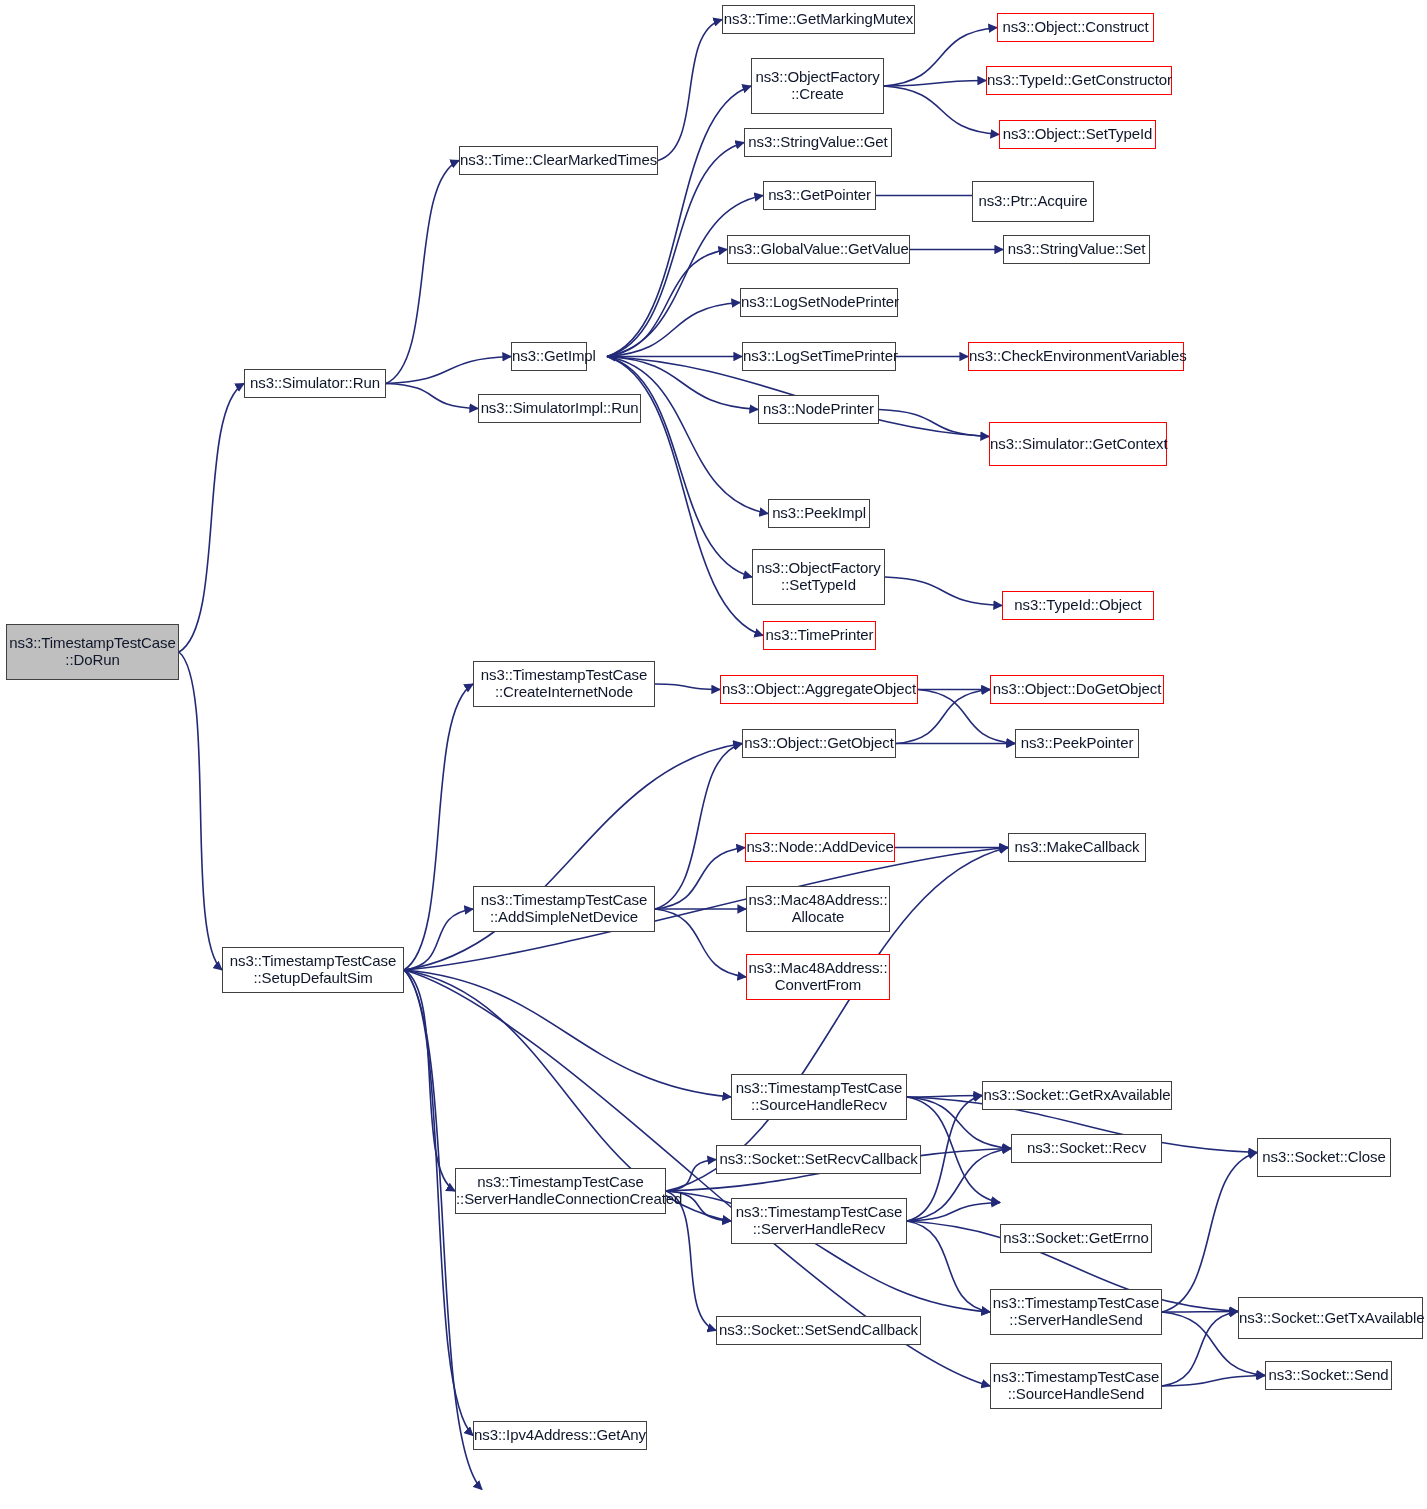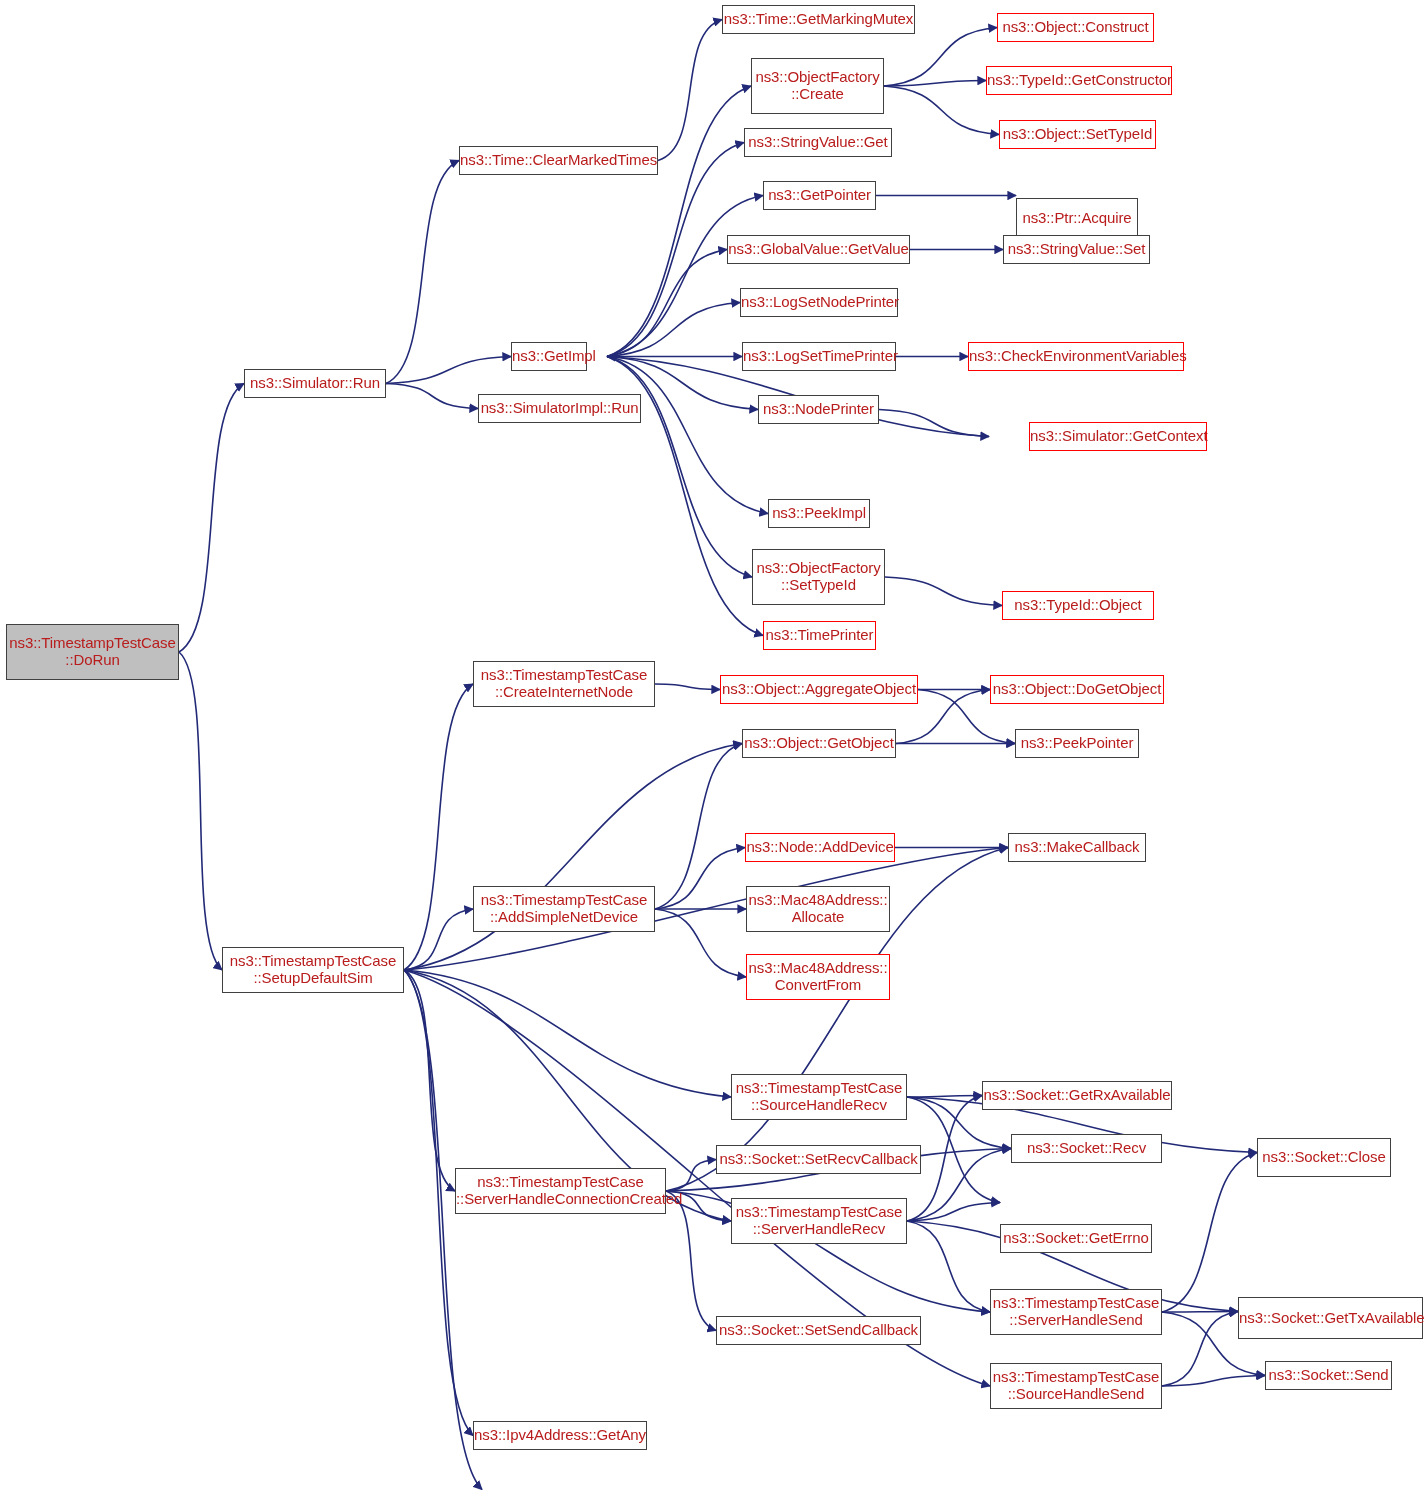--- a/index.html
+++ b/index.html
@@ -1,20 +1,20 @@
 <!DOCTYPE html>
 <html><head>
 <meta charset="utf-8">
 <style>
   html,body{margin:0;padding:0;background:#ffffff;}
   body{font-family:"Liberation Sans", sans-serif;}
   #graph-root{position:relative;width:1427px;height:1509px;background:#ffffff;overflow:hidden;}
   svg#edges{position:absolute;left:0;top:0;width:1427px;height:1509px;}
   .node{position:absolute;box-sizing:border-box;display:flex;align-items:center;justify-content:center;
-        text-align:center;line-height:1.12;color:#b91c1c;background:#ffffff;
+        text-align:center;line-height:1.12;color:#0f172a;background:#ffffff;
         border:1px solid #404040;font-size:15px;letter-spacing:-0.1px;}
   .node.red{border:1px solid #ff0000;}
   .node.root{background:#bfbfbf;border:1px solid #404040;}
   .node span{display:block;width:100%;padding:0 4px;white-space:pre-line;}
 </style>
 </head>
 <body>
 
 <div id="graph-root">
   <svg id="edges" viewBox="0 0 1427 1509">
@@ -145,30 +145,30 @@
       </div>
       <div class="node red" style="left: 997px; top: 13px; width: 157px; height: 29px;">
         <span>ns3::Object::Construct</span>
       </div>
       <div class="node red" style="left: 986px; top: 66px; width: 186px; height: 29px;">
         <span>ns3::TypeId::GetConstructor</span>
       </div>
       <div class="node red" style="left: 999px; top: 120px; width: 157px; height: 29px;">
         <span>ns3::Object::SetTypeId</span>
       </div>
-      <div class="node" style="left: 1016px; top: 181px; width: 122px; height: 41px; margin-top: 17px;">
+      <div class="node" style="left: 972px; top: 181px; width: 122px; height: 41px;">
         <span>ns3::Ptr::Acquire</span>
       </div>
       <div class="node" style="left: 1003px; top: 235px; width: 147px; height: 29px;">
         <span>ns3::StringValue::Set</span>
       </div>
       <div class="node red" style="left: 968px; top: 342px; width: 216px; height: 29px;">
         <span>ns3::CheckEnvironmentVariables</span>
       </div>
-      <div class="node red" style="left: 989px; top: 422px; width: 178px; height: 29px; margin-left: 40px;">
+      <div class="node red" style="left: 989px; top: 422px; width: 178px; height: 44px;">
         <span>ns3::Simulator::GetContext</span>
       </div>
       <div class="node red" style="left: 1002px; top: 591px; width: 152px; height: 29px;">
         <span>ns3::TypeId::Object</span>
       </div>
       <div class="node" style="left: 473px; top: 661px; width: 182px; height: 46px;">
         <span>ns3::TimestampTestCase
 ::CreateInternetNode</span>
       </div>
       <div class="node red" style="left: 720px; top: 675px; width: 198px; height: 29px;">

